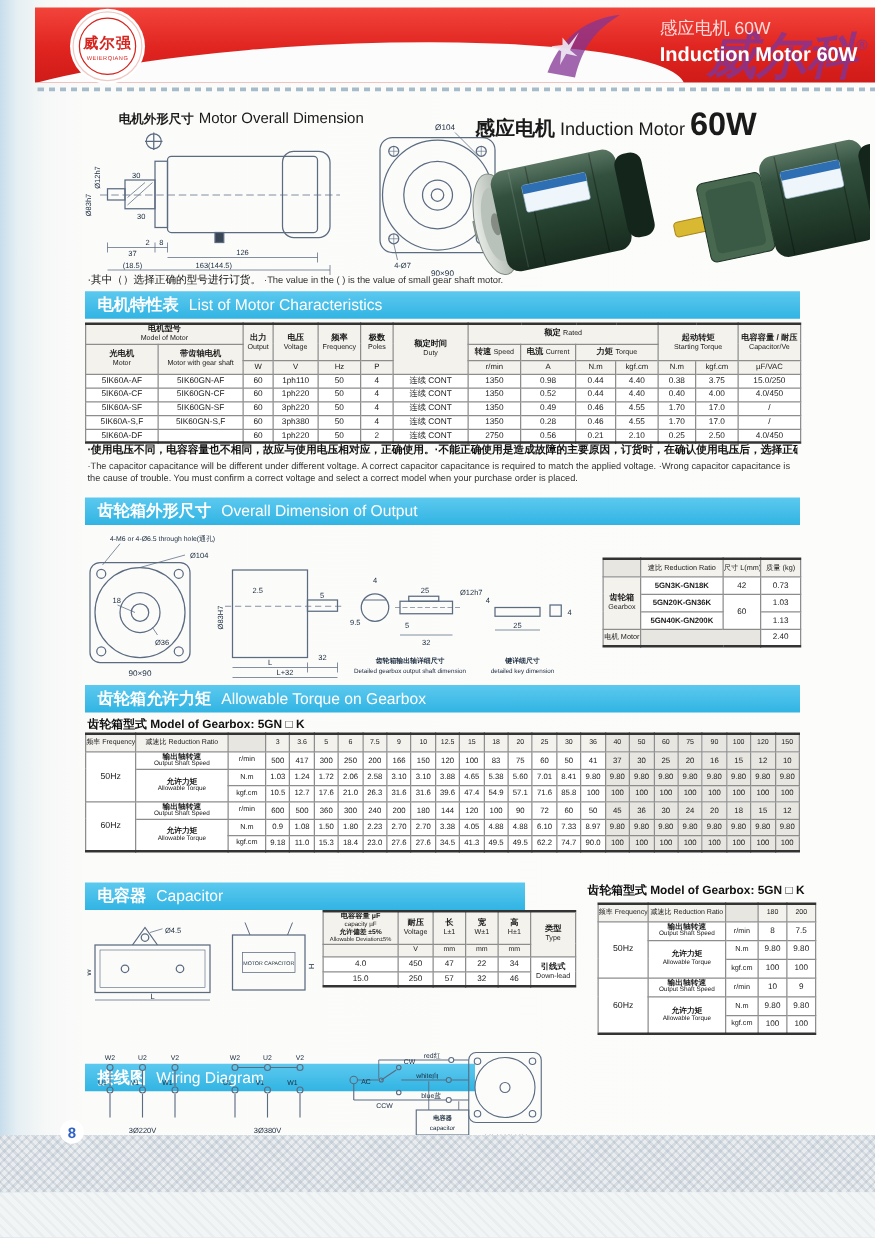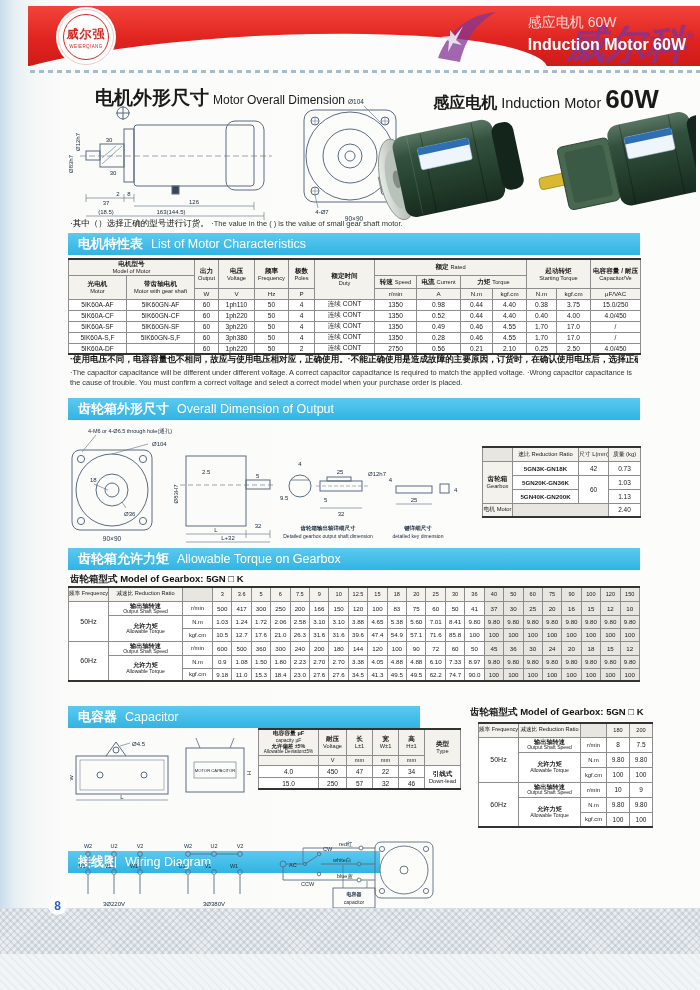--- a/index.html
+++ b/index.html
@@ -20,26 +20,26 @@
 .watermark{position:absolute;right:6px;top:0;z-index:2;color:rgba(132,52,148,.82);font-size:40px;font-weight:bold;font-style:italic;white-space:nowrap;line-height:60px}
 .watermark sup{font-size:12px;font-style:normal;vertical-align:18px}
 .wm-swirl{position:absolute;right:200px;top:2px;z-index:2}
 .banner-titles{position:absolute;right:14px;top:8px;z-index:4;text-align:left;color:#fff}
 .bt-cn{font-size:14px;color:rgba(255,225,225,.95)}
 .bt-en{font-size:16px;font-weight:bold;margin-top:4px}
 .dashsep{position:absolute;left:30px;top:70px;right:0;height:3px;
  background:repeating-linear-gradient(90deg,#a7bccb 0 5px,transparent 5px 9px)}
 
 .sec1title{position:absolute;left:95px;top:85px;white-space:nowrap}
-.sec1title .cn{font-weight:bold;font-size:19px}
+.sec1title .cn{font-weight:bold;font-size:10px}
 .sec1title .en{font-size:12px;margin-left:4px}
 .cyanbar{position:absolute;left:68px;height:22px;background:linear-gradient(180deg,#5cc9ef 0,#31b4e3 100%);color:#fff;display:flex;align-items:center;padding-left:10px;gap:8px;white-space:nowrap}
 .cyanbar .cn{font-weight:bold;font-size:13px}
 .cyanbar .en{font-size:12.5px}
-.prodtitle{position:absolute;left:400px;top:84px;width:292px;text-align:center;white-space:nowrap}
+.prodtitle{position:absolute;left:380px;top:84px;width:292px;text-align:left;white-space:nowrap}
 .prodtitle .cn{font-weight:bold;font-size:16px}
 .prodtitle .en{font-size:14.5px;margin:0 4px}
 .prodtitle .pw{font-size:26px;font-weight:bold}
 .note{position:absolute;font-size:8.5px;color:#111;white-space:nowrap}
 .note .en{font-size:7.5px;color:#333}
 .note2{position:absolute;left:70px;top:354px;width:568px;color:#111}
 .note2 .cn{font-size:8.6px;font-weight:bold;white-space:nowrap;overflow:hidden;display:block}
 .note2 .en{font-size:7.4px;color:#333;display:block;margin-top:2px;line-height:1.35}
 .subline{position:absolute;font-size:9.5px;font-weight:bold;color:#111;white-space:nowrap}
 

